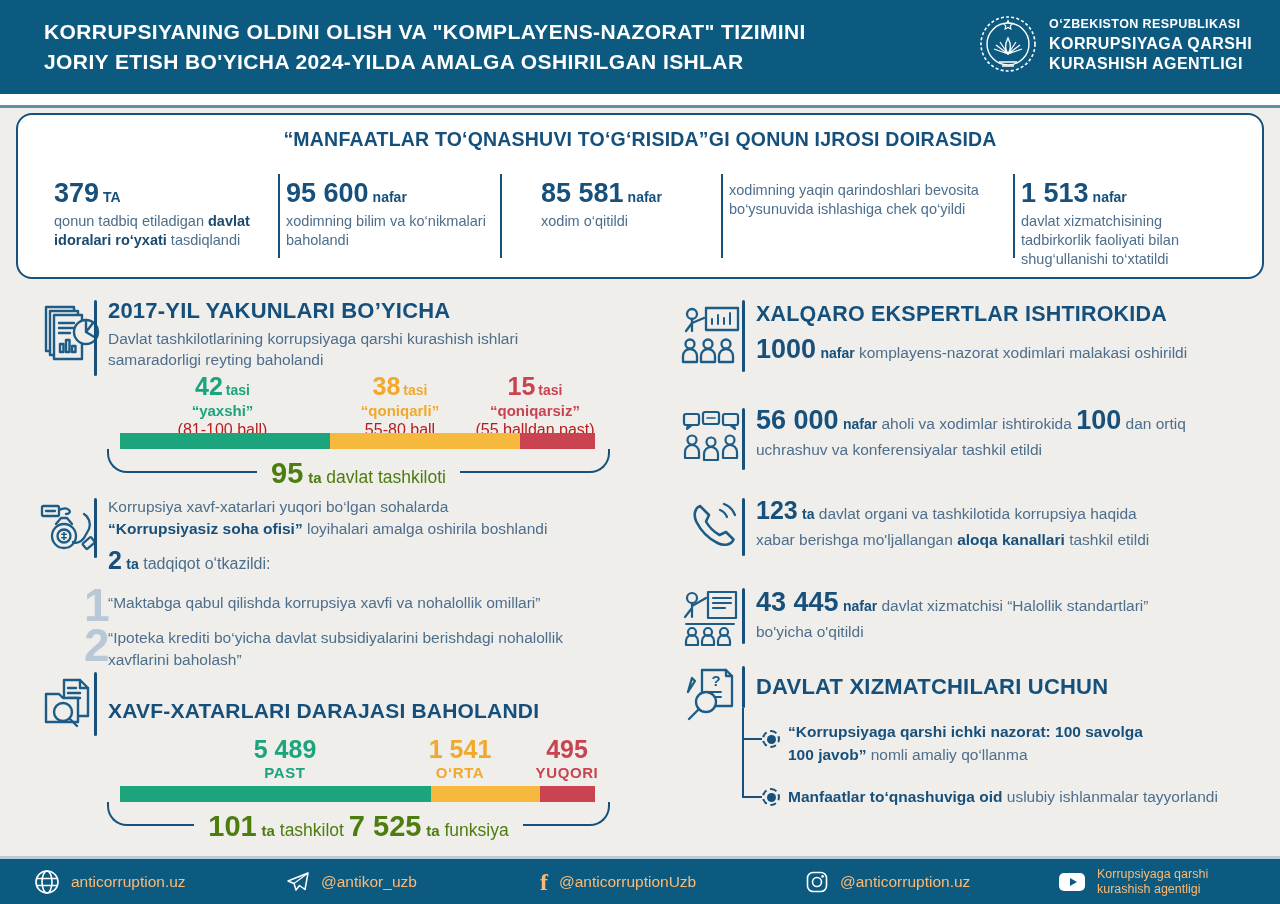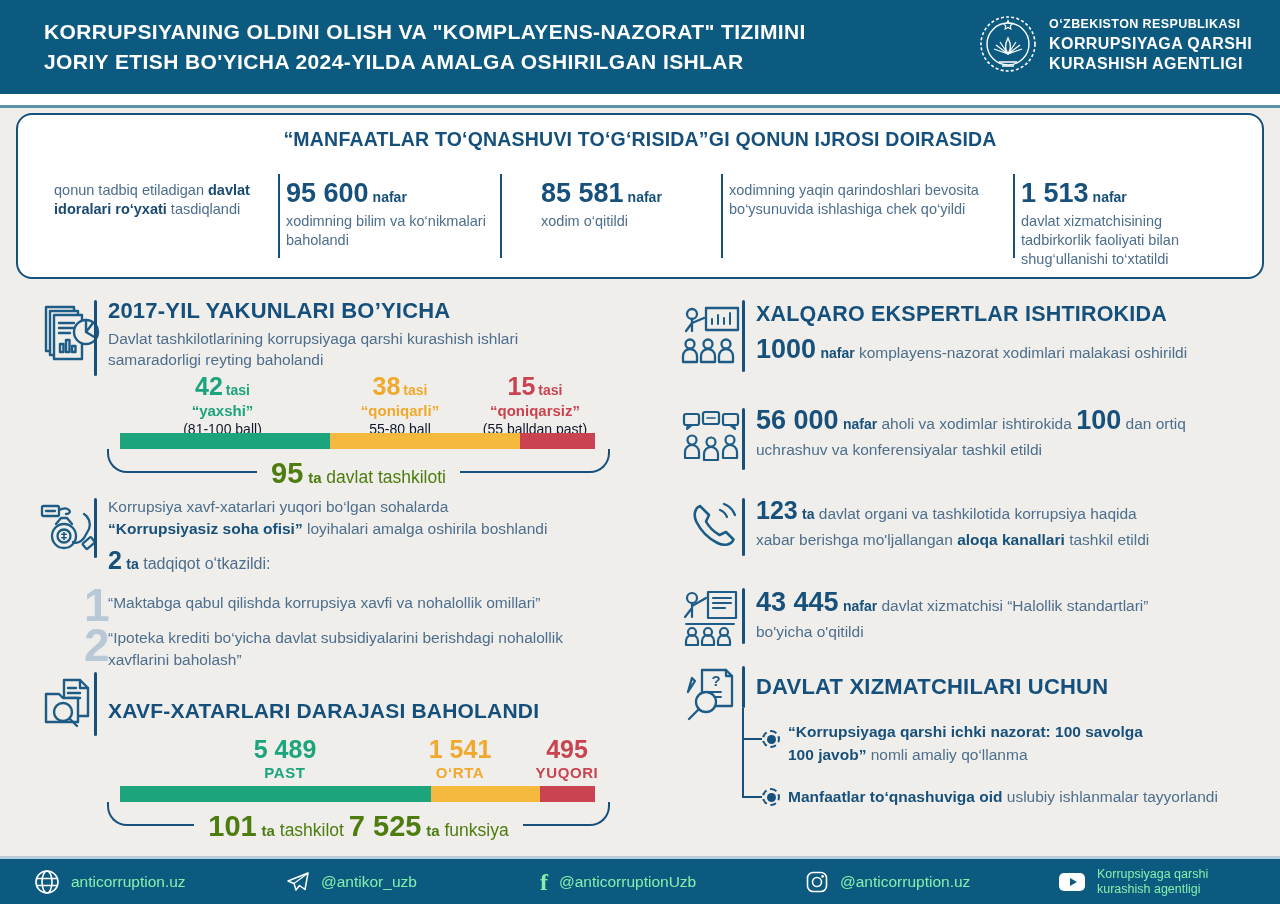--- a/index.html
+++ b/index.html
@@ -39,21 +39,21 @@
   .num-md{color:#17507B;font-weight:bold;font-size:25px;}
   .unit-sm{color:#17507B;font-weight:bold;font-size:14px;}
   svg{display:block;}
 
   
   .rate-groups{position:absolute;left:120px;top:372px;width:475px;display:flex;}
   .rg{text-align:center;}
   .rg .v{font-size:25px;font-weight:bold;margin-top:20px;}
   .rg .u{font-size:14px;font-weight:bold;margin-left:3px;}
   .rg .lab{font-size:15px;font-weight:bold;margin-top:1px;}
-  .rg .range{font-size:14px;color:#0f172a;margin-top:2px;}
+  .rg .range{font-size:16px;color:#b91c1c;margin-top:2px;}
   .c-green{color:#1CA47D;} .c-orange{color:#F0A92C;} .c-red{color:#C94450;}
   .stack-bar{position:absolute;height:16px;display:flex;overflow:hidden;}
   .seg-g{background:#1CA47D;} .seg-y{background:#F5B93E;} .seg-r{background:#C94450;}
   .bar1 .seg-g{width:44.2%;} .bar1 .seg-y{width:40%;} .bar1 .seg-r{width:15.8%;}
   .bar2 .seg-g{width:65.5%;} .bar2 .seg-y{width:23%;} .bar2 .seg-r{width:11.5%;}
 
   
   .bracket{position:absolute;display:flex;align-items:flex-start;}
   .bk-side{flex:1;height:22px;border-bottom:2px solid #17507B;}
   .bk-left{border-left:2px solid #17507B;border-bottom-left-radius:20px;}
@@ -67,21 +67,21 @@
 
   
   .tree-line{position:absolute;width:2px;background:#17507B;}
   .tree-h{position:absolute;height:2px;background:#17507B;}
   .bullet{position:absolute;width:14px;height:14px;border:2px dashed #17507B;border-radius:50%;}
   .bullet::after{content:"";position:absolute;inset:2.5px;background:#17507B;border-radius:50%;}
 
   
   .footer-line{position:absolute;left:0;top:856px;width:1280px;height:3px;background:#B7CCDA;}
   .footer{position:absolute;left:0;top:859px;width:1280px;height:45px;background:#0D5A80;}
-  .f-item{position:absolute;top:0;height:45px;display:flex;align-items:center;gap:11px;color:#86efac;font-size:15.5px;cursor:pointer;}
+  .f-item{position:absolute;top:0;height:45px;display:flex;align-items:center;gap:11px;color:#fdba74;font-size:15.5px;cursor:pointer;}
   .f-item .two-line{font-size:12.5px;line-height:15px;}
   .fb-glyph{font-size:24px;font-weight:bold;font-family:"Liberation Serif",serif;line-height:1;}
 </style>
 </head>
 <body>
 
 <div class="page">
 
   <div class="header">
     <div class="header-title">
@@ -107,20 +107,21 @@
     </div>
   </div>
   <div class="white-band"></div>
   <div class="accent-line"></div>
 
   <div class="law-box">
     <div class="law-title">“MANFAATLAR TO‘QNASHUVI TO‘G‘RISIDA”GI QONUN IJROSI DOIRASIDA</div>
     <div class="law-stats">
 
       <div class="law-col w1">
+        <div><span class="val">379</span><span class="unit">TA</span></div>
         <div class="desc"><span>qonun tadbiq etiladigan </span><b>davlat idoralari ro‘yxati</b><span> tasdiqlandi</span></div>
       </div>
       <div class="law-divider"></div>
 
       <div class="law-col w2">
         <div><span class="val">95 600</span><span class="unit">nafar</span></div>
         <div class="desc">xodimning bilim va ko‘nikmalari baholandi</div>
       </div>
       <div class="law-divider"></div>
 

